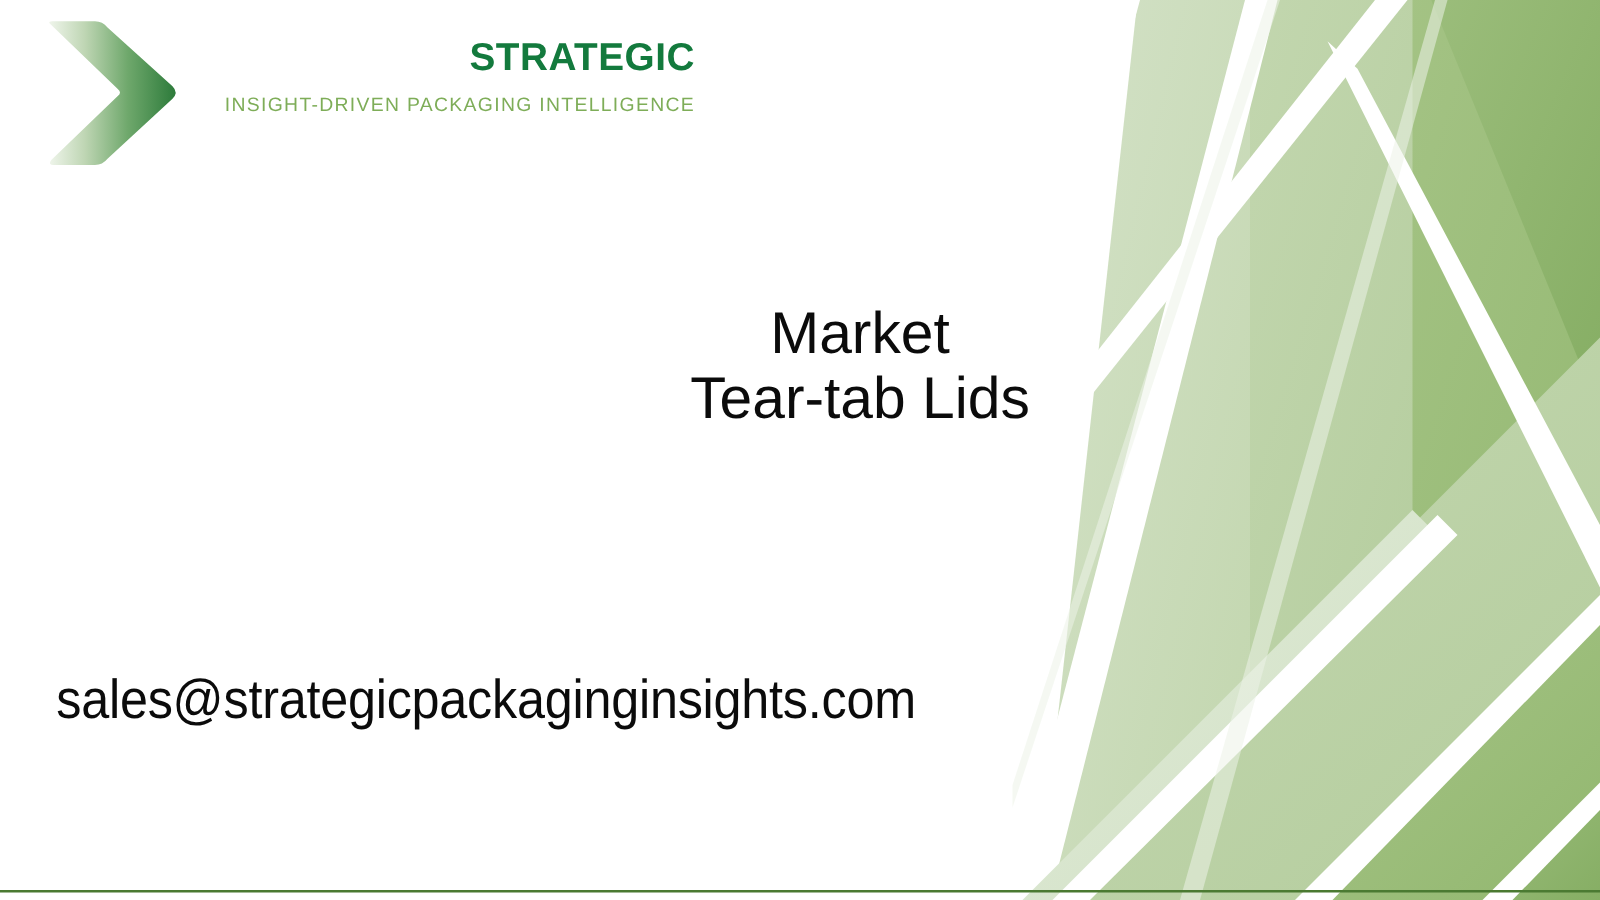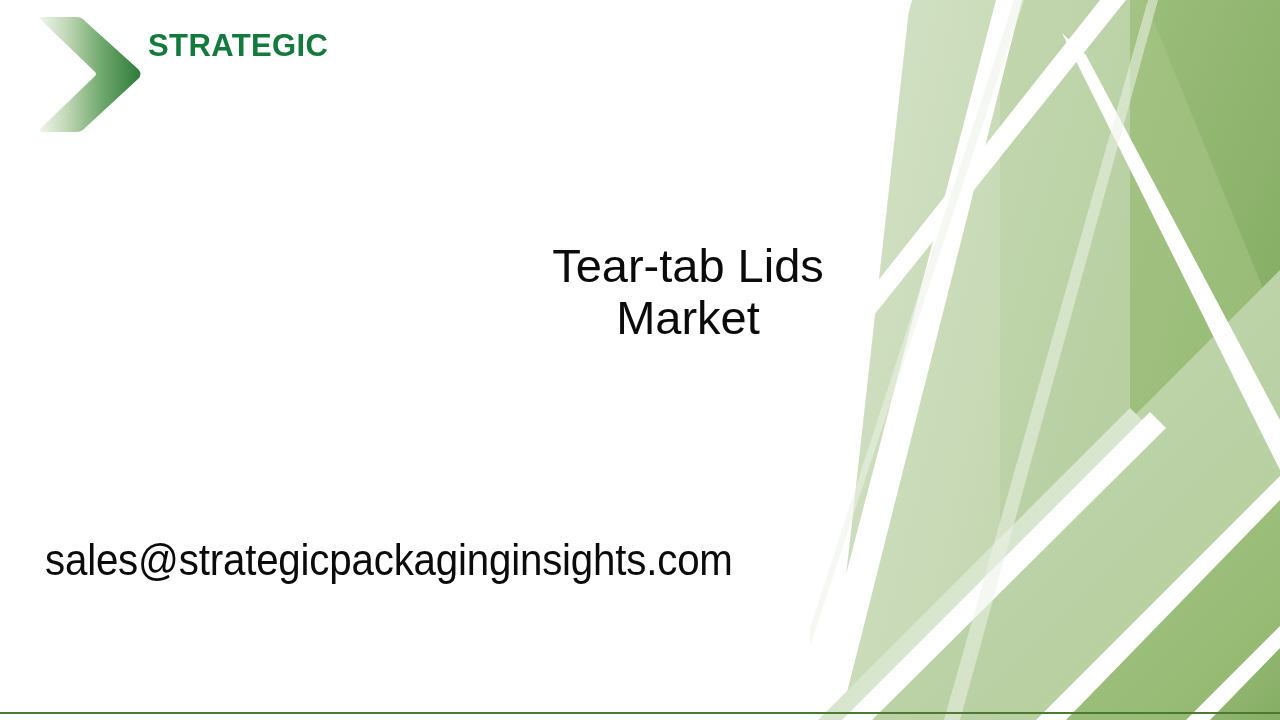--- a/index.html
+++ b/index.html
@@ -57,20 +57,21 @@
     width: 108px;
     height: 118px;
   }
   #logo-mark svg { display: block; width: 108px; height: 118px; }
 
   #logo-text {
     position: absolute;
     left: 112px;
     top: 0;
     width: 408px;
+    text-align: right;
   }
   .logo-line {
     font-family: "Liberation Sans", sans-serif;
     font-weight: 700;
     font-size: 31px;
     line-height: 35px;
     letter-spacing: 0.4px;
     color: #137A3D;
     white-space: nowrap;
   }
@@ -216,26 +217,27 @@
                  L7 117
                  Q2 117 5 113
                  L58 62
                  Q62 59 58 56
                  Z" fill="url(#chevGrad)"></path>
       </svg>
     </div>
 
     <div id="logo-text">
       <div class="logo-line" id="logo-line-1">STRATEGIC</div>
+      <div id="logo-tagline">INSIGHT-DRIVEN PACKAGING INTELLIGENCE</div>
     </div>
 
   </div>
 
   <div id="title">
+    <span class="title-line">Market</span>
     <span class="title-line">Tear-tab Lids</span>
-    <span class="title-line">Market</span>
   </div>
 
   <div id="email">sales@strategicpackaginginsights.com</div>
 
   <div id="bottom-rule"></div>
 
 </div>
 
 </body></html>

